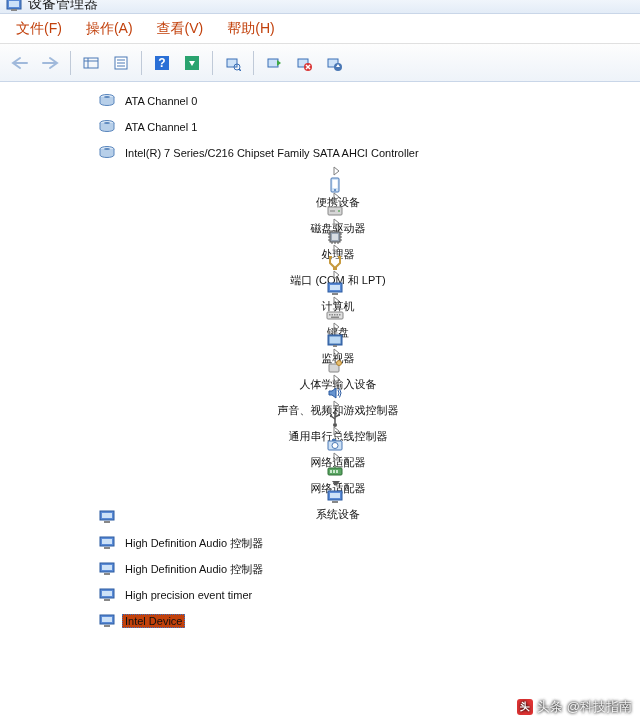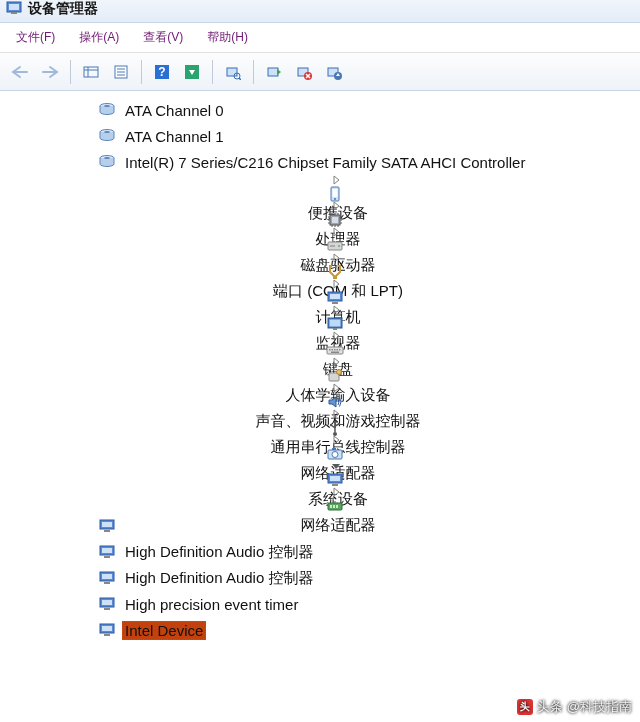--- a/index.html
+++ b/index.html
@@ -7,49 +7,48 @@
       font-family: "Microsoft YaHei", "Segoe UI", Tahoma, sans-serif;
       font-size: 14px;
       background: #fff;
       width: 640px;
       height: 722px;
       overflow: hidden;
       position: relative;
     }
     .titlebar {
       background: linear-gradient(to bottom, #f0f5fb, #e3ecf7);
-      height: 23px;
+      height: 14px;
       display: flex;
-      align-items: flex-start;
+      align-items: flex-end;
       padding: 0 6px;
       gap: 6px;
       border-bottom: 1px solid #c9d6e8;
-      font-weight: bold;
     }
     .titlebar .app-icon {
       width: 16px; height: 16px;
       display: inline-flex; align-items: center; justify-content: center;
     }
     .titlebar .title-text {
       font-size: 14px;
       color: #1a1a1a;
     }
     .menubar {
       height: 30px;
       display: flex;
       align-items: center;
       padding: 0 6px;
       gap: 4px;
       background: #fff;
       border-bottom: 1px solid #e0e0e0;
     }
     .menubar .menu-item {
       padding: 4px 10px;
-      font-size: 12px;
-      color: #701a75;
+      font-size: 14px;
+      color: #c2410c;
       cursor: pointer;
     }
     .toolbar {
       height: 38px;
       display: flex;
       align-items: center;
       padding: 0 6px;
       gap: 2px;
       background: linear-gradient(to bottom, #fdfdfd, #eef3f9);
       border-bottom: 1px solid #c9d6e8;
@@ -62,21 +61,21 @@
       border-radius: 2px;
     }
     .tbtn.disabled { opacity: .45; cursor: default; }
     .tsep {
       width: 1px; height: 24px;
       background: #c0cad8;
       margin: 0 4px;
     }
     .tree {
       padding: 6px 4px 0 4px;
-      font-size: 15px;
+      font-size: 11px;
       color: #111;
       user-select: none;
     }
     .row {
       display: flex;
       align-items: center;
       height: 26px;
       white-space: nowrap;
     }
     .toggle {
@@ -249,20 +248,35 @@
         </svg>
       </span>
     <span class="node-icon">
         <svg width="18" height="18" viewBox="0 0 18 18">
           <rect x="5" y="2" width="8" height="14" rx="1" fill="#cfe2f6" stroke="#4a78b5"></rect>
           <rect x="6.5" y="4" width="5" height="8" fill="#fff"></rect>
           <circle cx="9" cy="14" r="1" fill="#4a78b5"></circle>
         </svg>
       </span>
     <span class="label">便携设备</span>
+    </div>
+    <div class="row indent-0">
+      <span class="toggle">
+        <svg width="10" height="10" viewBox="0 0 10 10">
+          <path d="M3 1 L8 5 L3 9 Z" fill="none" stroke="#808080"></path>
+        </svg>
+      </span>
+    <span class="node-icon">
+        <svg width="18" height="18" viewBox="0 0 18 18">
+          <rect x="2" y="5" width="14" height="8" rx="1" fill="#d6d6d6" stroke="#888"></rect>
+          <circle cx="13" cy="9" r="1" fill="#6a6"></circle>
+          <rect x="4" y="8" width="5" height="2" fill="#aaa"></rect>
+        </svg>
+      </span>
+    <span class="label">磁盘驱动器</span>
     </div>
     <div class="row indent-0">
       <span class="toggle">
         <svg width="10" height="10" viewBox="0 0 10 10">
           <path d="M3 1 L8 5 L3 9 Z" fill="none" stroke="#808080"></path>
         </svg>
       </span>
     <span class="node-icon">
         <svg width="18" height="18" viewBox="0 0 18 18">
           <rect x="4" y="4" width="10" height="10" fill="#9aa6b5" stroke="#555"></rect>
@@ -286,35 +300,20 @@
     <span class="label">处理器</span>
     </div>
     <div class="row indent-0">
       <span class="toggle">
         <svg width="10" height="10" viewBox="0 0 10 10">
           <path d="M3 1 L8 5 L3 9 Z" fill="none" stroke="#808080"></path>
         </svg>
       </span>
     <span class="node-icon">
         <svg width="18" height="18" viewBox="0 0 18 18">
-          <rect x="2" y="5" width="14" height="8" rx="1" fill="#d6d6d6" stroke="#888"></rect>
-          <circle cx="13" cy="9" r="1" fill="#6a6"></circle>
-          <rect x="4" y="8" width="5" height="2" fill="#aaa"></rect>
-        </svg>
-      </span>
-    <span class="label">磁盘驱动器</span>
-    </div>
-    <div class="row indent-0">
-      <span class="toggle">
-        <svg width="10" height="10" viewBox="0 0 10 10">
-          <path d="M3 1 L8 5 L3 9 Z" fill="none" stroke="#808080"></path>
-        </svg>
-      </span>
-    <span class="node-icon">
-        <svg width="18" height="18" viewBox="0 0 18 18">
           <path d="M4 3 L4 9 L8 13 L8 16 M10 16 L10 13 L14 9 L14 3" fill="none" stroke="#c79a3e" stroke-width="2"></path>
           <rect x="3" y="2" width="3" height="2" fill="#c79a3e"></rect>
           <rect x="12" y="2" width="3" height="2" fill="#c79a3e"></rect>
         </svg>
       </span>
     <span class="label">端口 (COM 和 LPT)</span>
     </div>
     <div class="row indent-0">
       <span class="toggle">
         <svg width="10" height="10" viewBox="0 0 10 10">
@@ -322,35 +321,20 @@
         </svg>
       </span>
     <span class="node-icon">
         <svg width="18" height="18" viewBox="0 0 18 18">
           <rect x="2" y="3" width="14" height="9" fill="#5b8bd6" stroke="#2b5aa0"></rect>
           <rect x="4" y="5" width="10" height="5" fill="#cde2f8"></rect>
           <rect x="6" y="13" width="6" height="2" fill="#888"></rect>
         </svg>
       </span>
     <span class="label">计算机</span>
-    </div>
-    <div class="row indent-0">
-      <span class="toggle">
-        <svg width="10" height="10" viewBox="0 0 10 10">
-          <path d="M3 1 L8 5 L3 9 Z" fill="none" stroke="#808080"></path>
-        </svg>
-      </span>
-    <span class="node-icon">
-        <svg width="18" height="18" viewBox="0 0 18 18">
-          <rect x="2" y="3" width="14" height="10" fill="#4a78b5" stroke="#2b5aa0"></rect>
-          <rect x="3.5" y="4.5" width="11" height="7" fill="#bcd9f5"></rect>
-          <rect x="7" y="13" width="4" height="2" fill="#888"></rect>
-        </svg>
-      </span>
-    <span class="label">监视器</span>
     </div>
     <div class="row indent-0">
       <span class="toggle">
         <svg width="10" height="10" viewBox="0 0 10 10">
           <path d="M3 1 L8 5 L3 9 Z" fill="none" stroke="#808080"></path>
         </svg>
       </span>
     <span class="node-icon">
         <svg width="18" height="18" viewBox="0 0 18 18">
           <rect x="1" y="6" width="16" height="7" rx="1" fill="#e0e0e0" stroke="#888"></rect>
@@ -367,20 +351,35 @@
     <span class="label">键盘</span>
     </div>
     <div class="row indent-0">
       <span class="toggle">
         <svg width="10" height="10" viewBox="0 0 10 10">
           <path d="M3 1 L8 5 L3 9 Z" fill="none" stroke="#808080"></path>
         </svg>
       </span>
     <span class="node-icon">
         <svg width="18" height="18" viewBox="0 0 18 18">
+          <rect x="2" y="3" width="14" height="10" fill="#4a78b5" stroke="#2b5aa0"></rect>
+          <rect x="3.5" y="4.5" width="11" height="7" fill="#bcd9f5"></rect>
+          <rect x="7" y="13" width="4" height="2" fill="#888"></rect>
+        </svg>
+      </span>
+    <span class="label">监视器</span>
+    </div>
+    <div class="row indent-0">
+      <span class="toggle">
+        <svg width="10" height="10" viewBox="0 0 10 10">
+          <path d="M3 1 L8 5 L3 9 Z" fill="none" stroke="#808080"></path>
+        </svg>
+      </span>
+    <span class="node-icon">
+        <svg width="18" height="18" viewBox="0 0 18 18">
           <rect x="3" y="6" width="10" height="8" rx="1" fill="#d6d6d6" stroke="#888"></rect>
           <circle cx="13" cy="5" r="2.5" fill="#e8c070" stroke="#b08030"></circle>
           <path d="M6 3 Q8 1 10 3" fill="none" stroke="#888"></path>
         </svg>
       </span>
     <span class="label">人体学输入设备</span>
     </div>
     <div class="row indent-0">
       <span class="toggle">
         <svg width="10" height="10" viewBox="0 0 10 10">
@@ -425,48 +424,48 @@
           <rect x="2" y="5" width="14" height="9" rx="1" fill="#cfe2f6" stroke="#4a78b5"></rect>
           <circle cx="9" cy="9.5" r="3" fill="#fff" stroke="#4a78b5"></circle>
           <rect x="6" y="3" width="4" height="2" fill="#4a78b5"></rect>
         </svg>
       </span>
     <span class="label">网络适配器</span>
     </div>
     <div class="row indent-0">
       <span class="toggle">
         <svg width="10" height="10" viewBox="0 0 10 10">
-          <path d="M1 3 L9 3 L5 8 Z" fill="#595959"></path>
-        </svg>
-      </span>
-    <span class="node-icon">
-        <svg width="18" height="18" viewBox="0 0 18 18">
-          <rect x="2" y="3" width="14" height="9" fill="#5b8bd6" stroke="#2b5aa0"></rect>
-          <rect x="4" y="5" width="10" height="5" fill="#cde2f8"></rect>
-          <rect x="6" y="13" width="6" height="2" fill="#888"></rect>
-        </svg>
-      </span>
-    <span class="label">系统设备</span>
-    </div>
-    <div class="row indent-0">
-      <span class="toggle">
-        <svg width="10" height="10" viewBox="0 0 10 10">
           <path d="M3 1 L8 5 L3 9 Z" fill="none" stroke="#808080"></path>
         </svg>
       </span>
     <span class="node-icon">
         <svg width="18" height="18" viewBox="0 0 18 18">
           <rect x="2" y="6" width="14" height="7" rx="1" fill="#5aa562" stroke="#2f6f37"></rect>
           <rect x="4" y="8" width="2" height="3" fill="#c9e8cc"></rect>
           <rect x="7" y="8" width="2" height="3" fill="#c9e8cc"></rect>
           <rect x="10" y="8" width="2" height="3" fill="#c9e8cc"></rect>
           <line x1="9" y1="4" x2="9" y2="6" stroke="#2f6f37"></line>
         </svg>
       </span>
     <span class="label">网络适配器</span>
+    </div>
+    <div class="row indent-0">
+      <span class="toggle">
+        <svg width="10" height="10" viewBox="0 0 10 10">
+          <path d="M1 3 L9 3 L5 8 Z" fill="#595959"></path>
+        </svg>
+      </span>
+    <span class="node-icon">
+        <svg width="18" height="18" viewBox="0 0 18 18">
+          <rect x="2" y="3" width="14" height="9" fill="#5b8bd6" stroke="#2b5aa0"></rect>
+          <rect x="4" y="5" width="10" height="5" fill="#cde2f8"></rect>
+          <rect x="6" y="13" width="6" height="2" fill="#888"></rect>
+        </svg>
+      </span>
+    <span class="label">系统设备</span>
     </div>
     <div class="row indent-1">
       <span class="spacer-toggle"></span>
         <span class="node-icon">
         <svg width="18" height="18" viewBox="0 0 18 18">
           <rect x="2" y="3" width="14" height="9" fill="#5b8bd6" stroke="#2b5aa0"></rect>
           <rect x="4" y="5" width="10" height="5" fill="#cde2f8"></rect>
           <rect x="6" y="13" width="6" height="2" fill="#888"></rect>
         </svg>
       </span>

